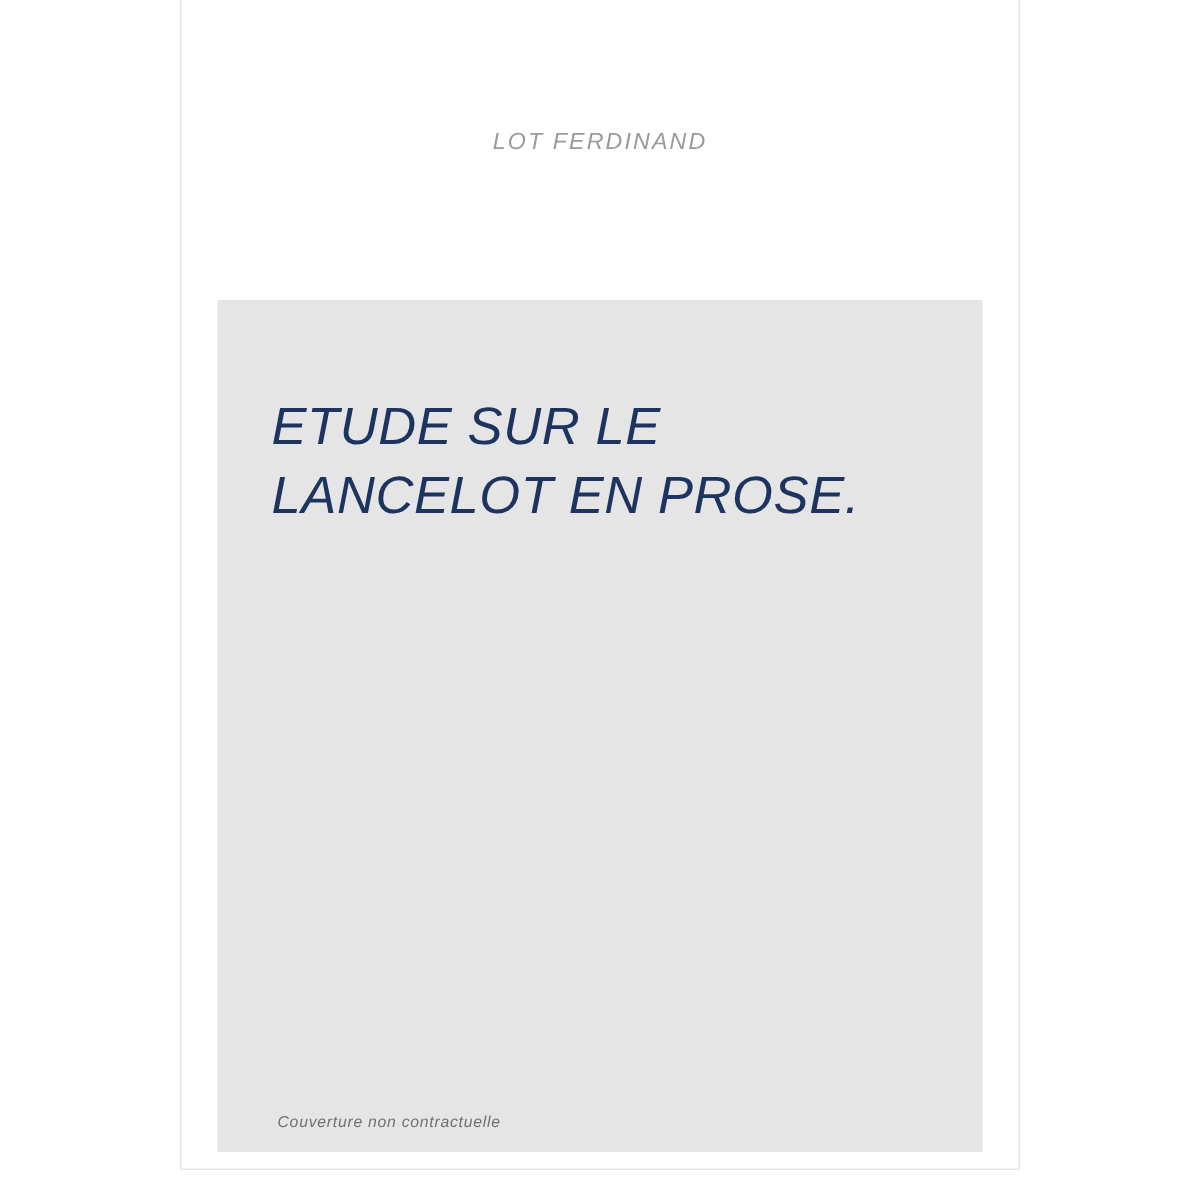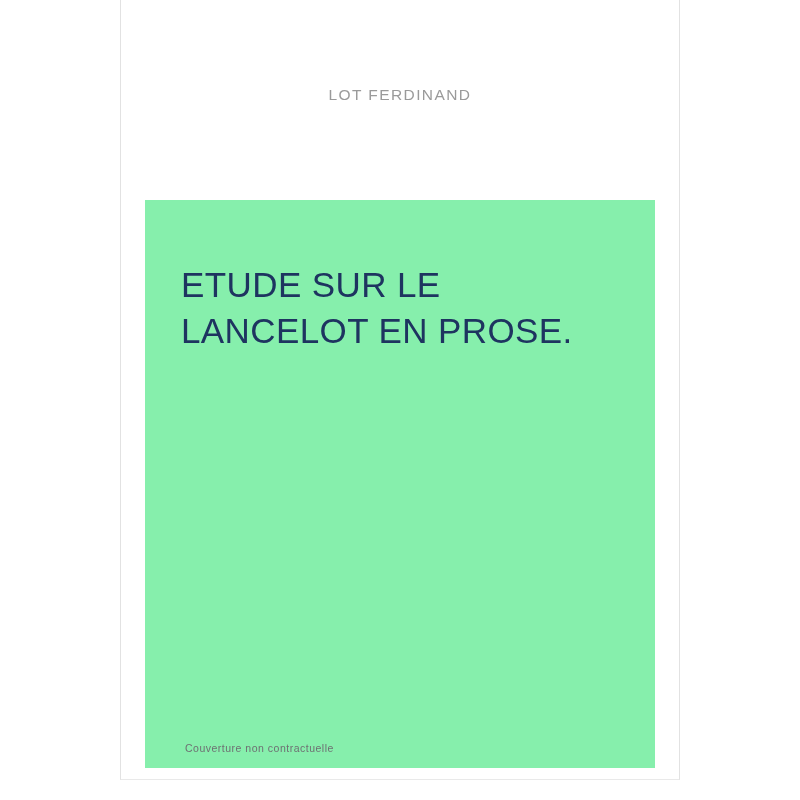--- a/index.html
+++ b/index.html
@@ -12,20 +12,21 @@
   }
   body {
     font-family: "Liberation Sans", sans-serif;
   }
 
   .stage {
     position: relative;
     width: 800px;
     height: 800px;
     background: #ffffff;
+    font-style: italic;
   }
 
   
   .cover {
     position: absolute;
     left: 120px;
     top: 0px;
     width: 560px;
     height: 780px;
     background: #ffffff;
@@ -46,21 +47,21 @@
     color: #9a9a9a;
     font-weight: 400;
   }
 
   .panel {
     position: absolute;
     left: 24px;
     top: 200px;
     width: 510px;
     height: 568px;
-    background: #86efac;
+    background: #e5e5e5;
   }
 
   .title {
     position: absolute;
     left: 36px;
     top: 62px;
     width: 442px;
     color: #1e3460;
     font-size: 35px;
     line-height: 46px;

